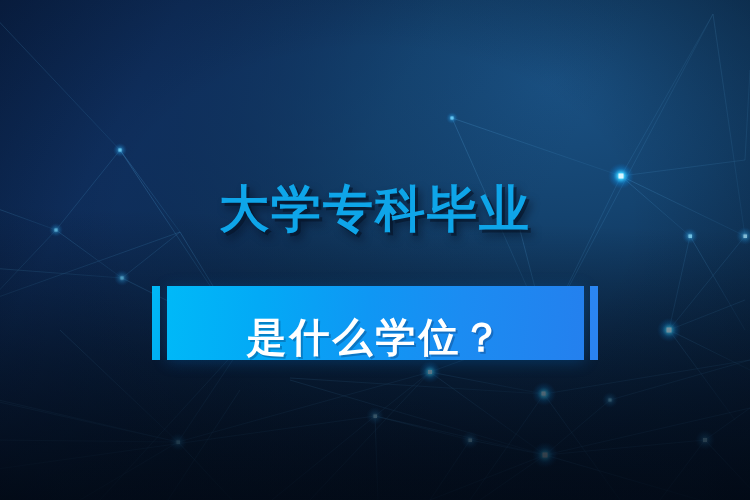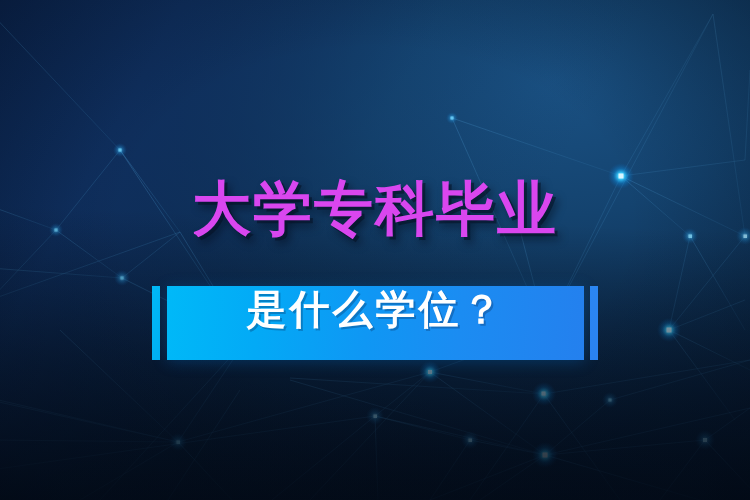--- a/index.html
+++ b/index.html
@@ -44,22 +44,22 @@
   
   .title-wrap {
     position: absolute;
     left: 0;
     right: 0;
     top: 163px;
     text-align: center;
   }
   .title {
     display: inline-block;
-    color: #d946ef;
-    font-size: 59px;
+    color: #0ea5e9;
+    font-size: 50px;
     line-height: 92px;
     font-weight: bold;
     letter-spacing: 2px;
     text-shadow:
        3px 3px 0 rgba(5,16,34,0.55),
        5px 6px 9px rgba(2,8,20,0.55);
     white-space: nowrap;
   }
   
   .banner-row {
@@ -80,21 +80,21 @@
   }
   .accent-right {
     background: linear-gradient(180deg, #2b86f2 0%, #2a82ef 100%);
   }
   .gap-left  { flex: 0 0 7px; }
   .gap-right { flex: 0 0 6px; }
   .banner {
     flex: 1 1 auto;
     background: linear-gradient(96deg, #00b9f8 0%, #03aaf6 22%, #0f97f4 48%, #1b8cf2 70%, #2480ee 100%);
     display: flex;
-    align-items: flex-start;
+    align-items: flex-end;
     justify-content: center;
     box-shadow: 0 2px 14px rgba(0,110,200,0.30);
   }
   .banner-text {
     color: #ffffff;
     font-size: 40px;
     line-height: 46px;
     font-weight: bold;
     letter-spacing: 3px;
     text-shadow: 2px 2px 0 rgba(7,48,96,0.32);

